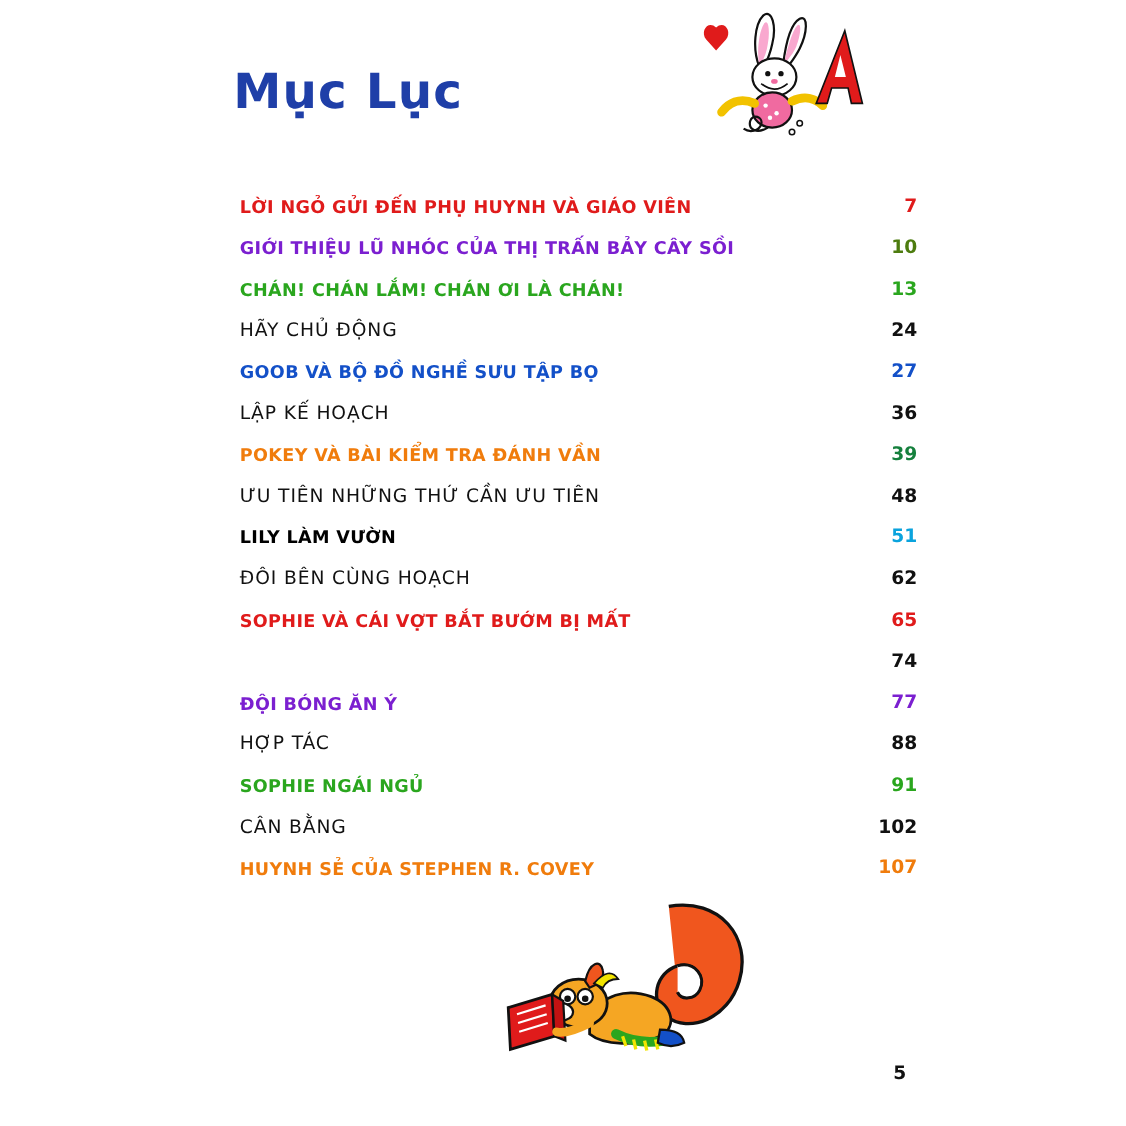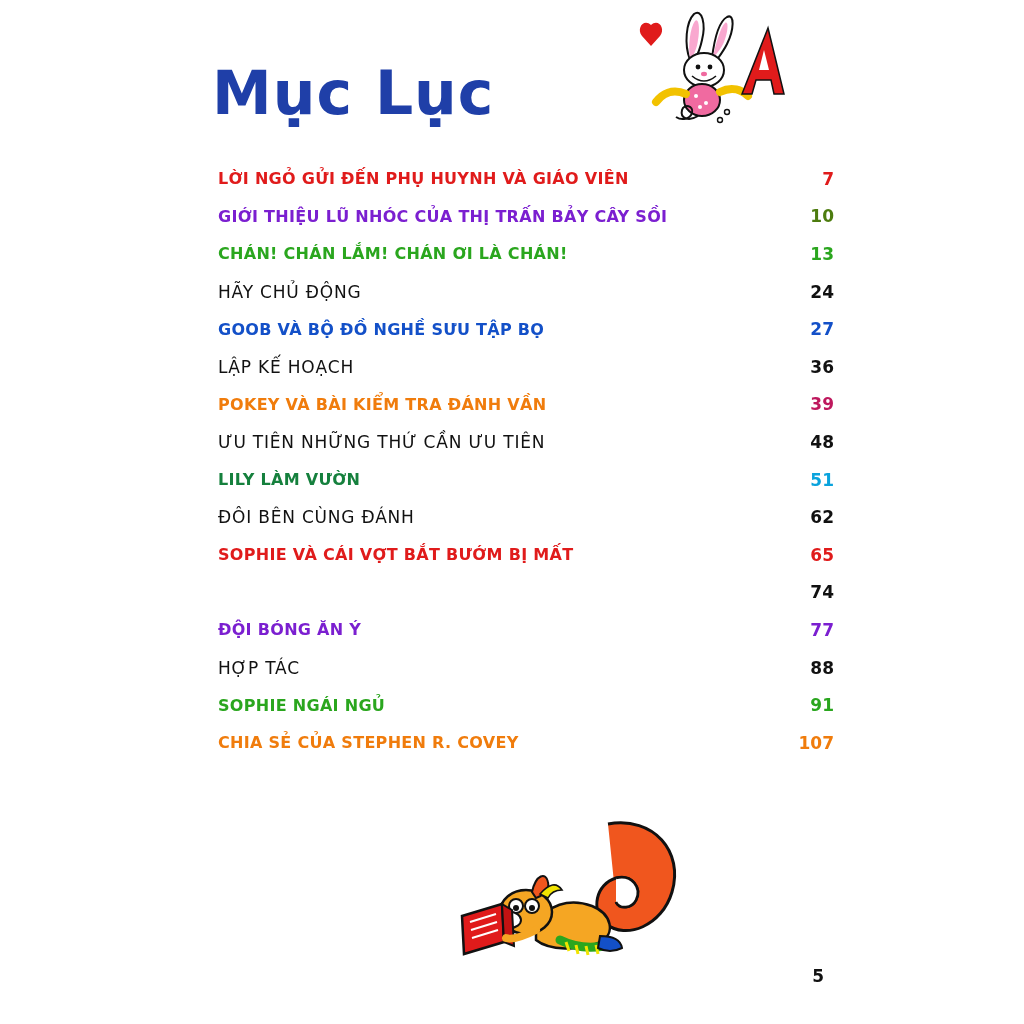--- a/index.html
+++ b/index.html
@@ -21,37 +21,37 @@
     background: #ffffff;
   }
 
   
   .toc-title {
     position: absolute;
     left: 212px;
     top: 58px;
     font-family: "DejaVu Sans", sans-serif;
     font-weight: bold;
-    font-size: 60px;
+    font-size: 44px;
     letter-spacing: 1px;
     color: #1f3fa8;
   }
 
   
   .toc-list {
     position: absolute;
     left: 218px;
     top: 160px;
     width: 600px;
   }
   .toc-row {
     position: relative;
     height: 37.6px;
     display: flex;
-    align-items: center;
+    align-items: flex-end;
   }
   .toc-label {
     font-size: 16.5px;
     letter-spacing: 0.3px;
     white-space: nowrap;
   }
   .toc-label.bold {
     font-weight: bold;
     font-size: 16px;
   }
@@ -161,35 +161,35 @@
       <span class="toc-page" style="color:#1350c8">27</span>
     </div>
 
     <div class="toc-row">
       <span class="toc-label plain" style="color:#111111">LẬP KẾ HOẠCH</span>
       <span class="toc-page" style="color:#111111">36</span>
     </div>
 
     <div class="toc-row">
       <span class="toc-label bold" style="color:#f07c0c">POKEY VÀ BÀI KIỂM TRA ĐÁNH VẦN</span>
-      <span class="toc-page" style="color:#be185d">39</span>
+      <span class="toc-page" style="color:#15803d">39</span>
     </div>
 
     <div class="toc-row">
       <span class="toc-label plain" style="color:#111111">ƯU TIÊN NHỮNG THỨ CẦN ƯU TIÊN</span>
       <span class="toc-page" style="color:#111111">48</span>
     </div>
 
     <div class="toc-row">
-      <span class="toc-label bold" style="color:#15803d">LILY LÀM VƯỜN</span>
+      <span class="toc-label bold" style="color:#000000">LILY LÀM VƯỜN</span>
       <span class="toc-page" style="color:#0aa3dd">51</span>
     </div>
 
     <div class="toc-row">
-      <span class="toc-label plain" style="color:#111111">ĐÔI BÊN CÙNG ĐÁNH</span>
+      <span class="toc-label plain" style="color:#111111">ĐÔI BÊN CÙNG HOẠCH</span>
       <span class="toc-page" style="color:#111111">62</span>
     </div>
 
     <div class="toc-row">
       <span class="toc-label bold" style="color:#e01b1b">SOPHIE VÀ CÁI VỢT BẮT BƯỚM BỊ MẤT</span>
       <span class="toc-page" style="color:#e01b1b">65</span>
     </div>
 
     <div class="toc-row">
       <span class="toc-page" style="color:#111111">74</span>
@@ -203,24 +203,28 @@
     <div class="toc-row">
       <span class="toc-label plain" style="color:#111111">HỢP TÁC</span>
       <span class="toc-page" style="color:#111111">88</span>
     </div>
 
     <div class="toc-row">
       <span class="toc-label bold" style="color:#2aa61e">SOPHIE NGÁI NGỦ</span>
       <span class="toc-page" style="color:#2aa61e">91</span>
     </div>
 
-
-
-    <div class="toc-row">
-      <span class="toc-label bold" style="color:#f07c0c">CHIA SẺ CỦA STEPHEN R. COVEY</span>
+    <div class="toc-row">
+      <span class="toc-label plain" style="color:#111111">CÂN BẰNG</span>
+      <span class="toc-page" style="color:#111111">102</span>
+    </div>
+
+
+    <div class="toc-row">
+      <span class="toc-label bold" style="color:#f07c0c">HUYNH SẺ CỦA STEPHEN R. COVEY</span>
       <span class="toc-page" style="color:#f07c0c">107</span>
     </div>
 
   </div>
 
   <svg class="illo-bottom" viewBox="0 0 260 180">
 
     <path d="M168 24 C214 16 244 52 232 92 C222 126 186 140 166 124
              C150 110 156 84 176 78 C192 74 202 88 196 100
              C192 108 180 110 176 102" fill="#f0561e" stroke="#111" stroke-width="3" stroke-linejoin="round"></path>

